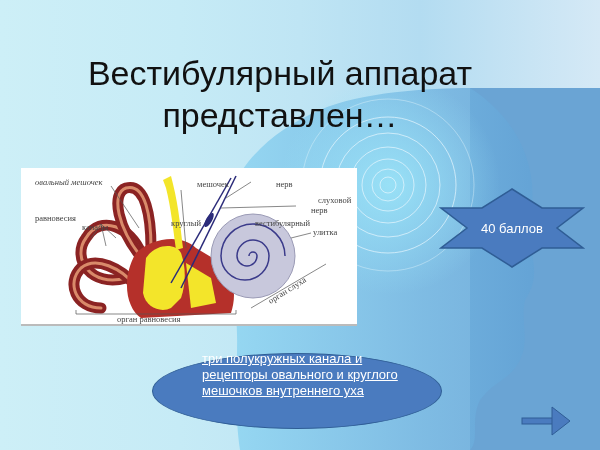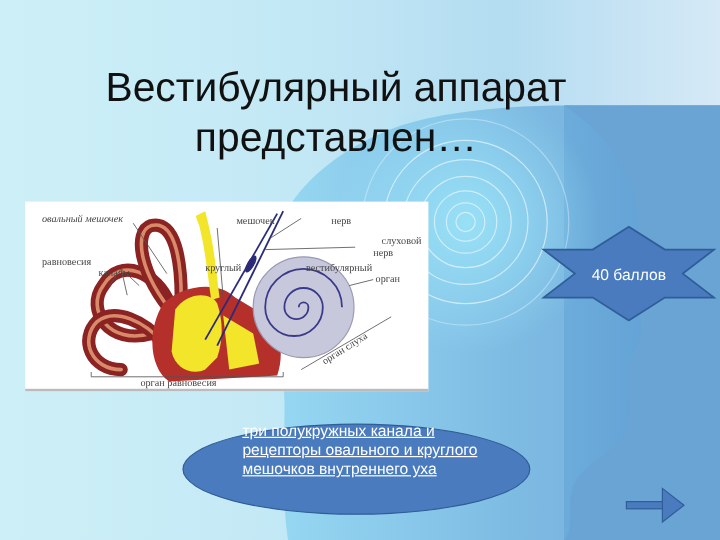--- a/index.html
+++ b/index.html
@@ -18,21 +18,21 @@
     }
     .diagram-frame {
       position: absolute; left: 21px; top: 168px; width: 336px; height: 156px;
       background: #ffffff; border-bottom: 2px solid #bbb;
     }
     .diagram-frame .lbl {
       position: absolute; font-family: "Liberation Serif", serif;
       font-size: 8.5px; color: #444; line-height: 9px; text-align: center;
     }
     .star-badge {
-      position: absolute; left: 451px; top: 188px; width: 146px; height: 80px;
+      position: absolute; left: 439px; top: 188px; width: 146px; height: 80px;
     }
     .star-badge svg { position: absolute; left: 0; top: 0; }
     .star-badge .txt {
       position: absolute; left: 0; top: 0; width: 146px; height: 80px;
       display: flex; align-items: center; justify-content: center;
       color: #ffffff; font-size: 13px;
     }
     .answer-oval {
       position: absolute; left: 152px; top: 353px; width: 290px; height: 76px;
       background: #4a7bbf; border: 1.5px solid #2f5d95; border-radius: 50%;
@@ -121,21 +121,21 @@
     </svg>
     <div class="lbl" style="left:14px;top:10px;font-style:italic;">овальный мешочек</div>
     <div class="lbl" style="left:150px;top:3px;margin-top:48px;">круглый</div>
     <div class="lbl" style="left:150px;top:12px;margin-left:26px;">мешочек</div>
     <div class="lbl" style="left:234px;top:3px;margin-top:48px;">вестибулярный</div>
     <div class="lbl" style="left:255px;top:12px;">нерв</div>
     <div class="lbl" style="left:280px;top:28px;padding-left:17px;">слуховой</div>
     <div class="lbl" style="left:290px;top:38px;">нерв</div>
     <div class="lbl" style="left:14px;top:46px;">равновесия</div>
     <div class="lbl" style="left:22px;top:55px;padding-left:39px;">каналы</div>
-    <div class="lbl" style="left:292px;top:60px;">орган</div>
+    <div class="lbl" style="left:292px;top:60px;">улитка</div>
     <div class="lbl" style="left:245px;top:118px;transform:rotate(-32deg);">орган слуха</div>
     <div class="lbl" style="left:96px;top:147px;">орган равновесия</div>
   </div>
 
   <div class="star-badge">
     <svg width="146" height="80">
       <polygon points="73,1 103,20 144,20 118,40 144,60 103,60 73,79 43,60 2,60 28,40 2,20 43,20" fill="#4a7bbf" stroke="#2f5d95" stroke-width="1.5"></polygon>
     </svg>
     <div class="txt">40 баллов</div>
   </div>

